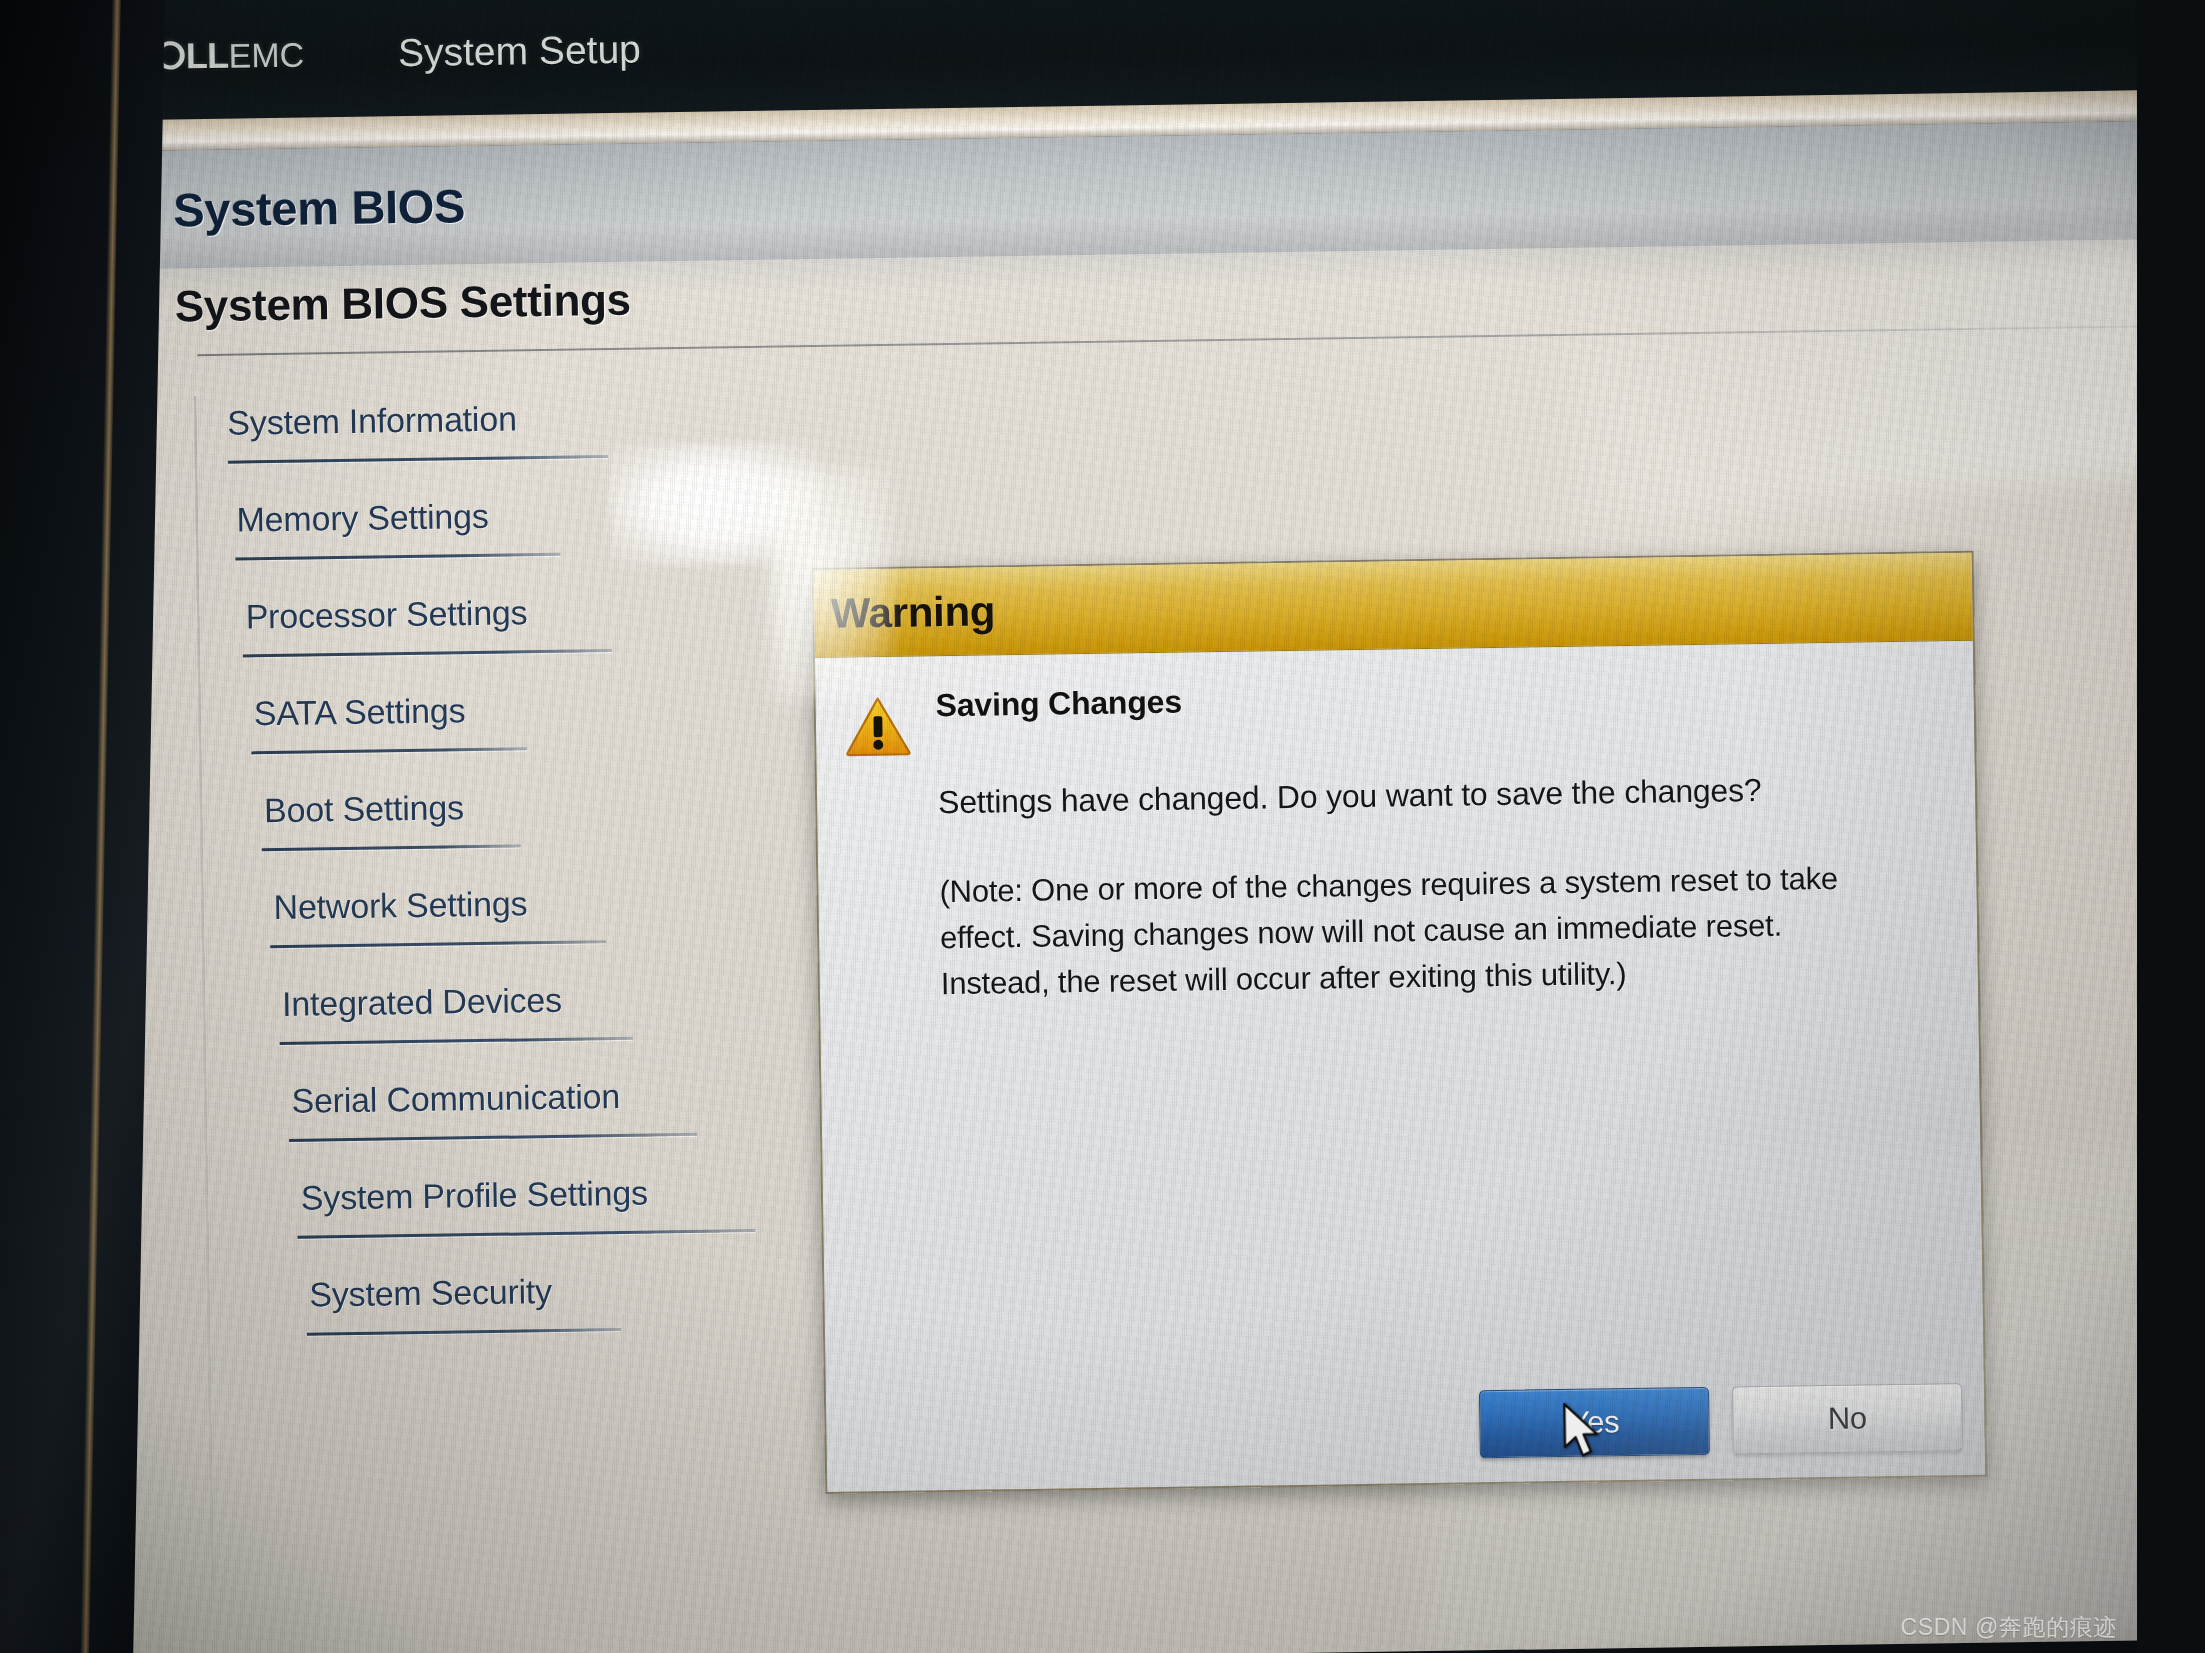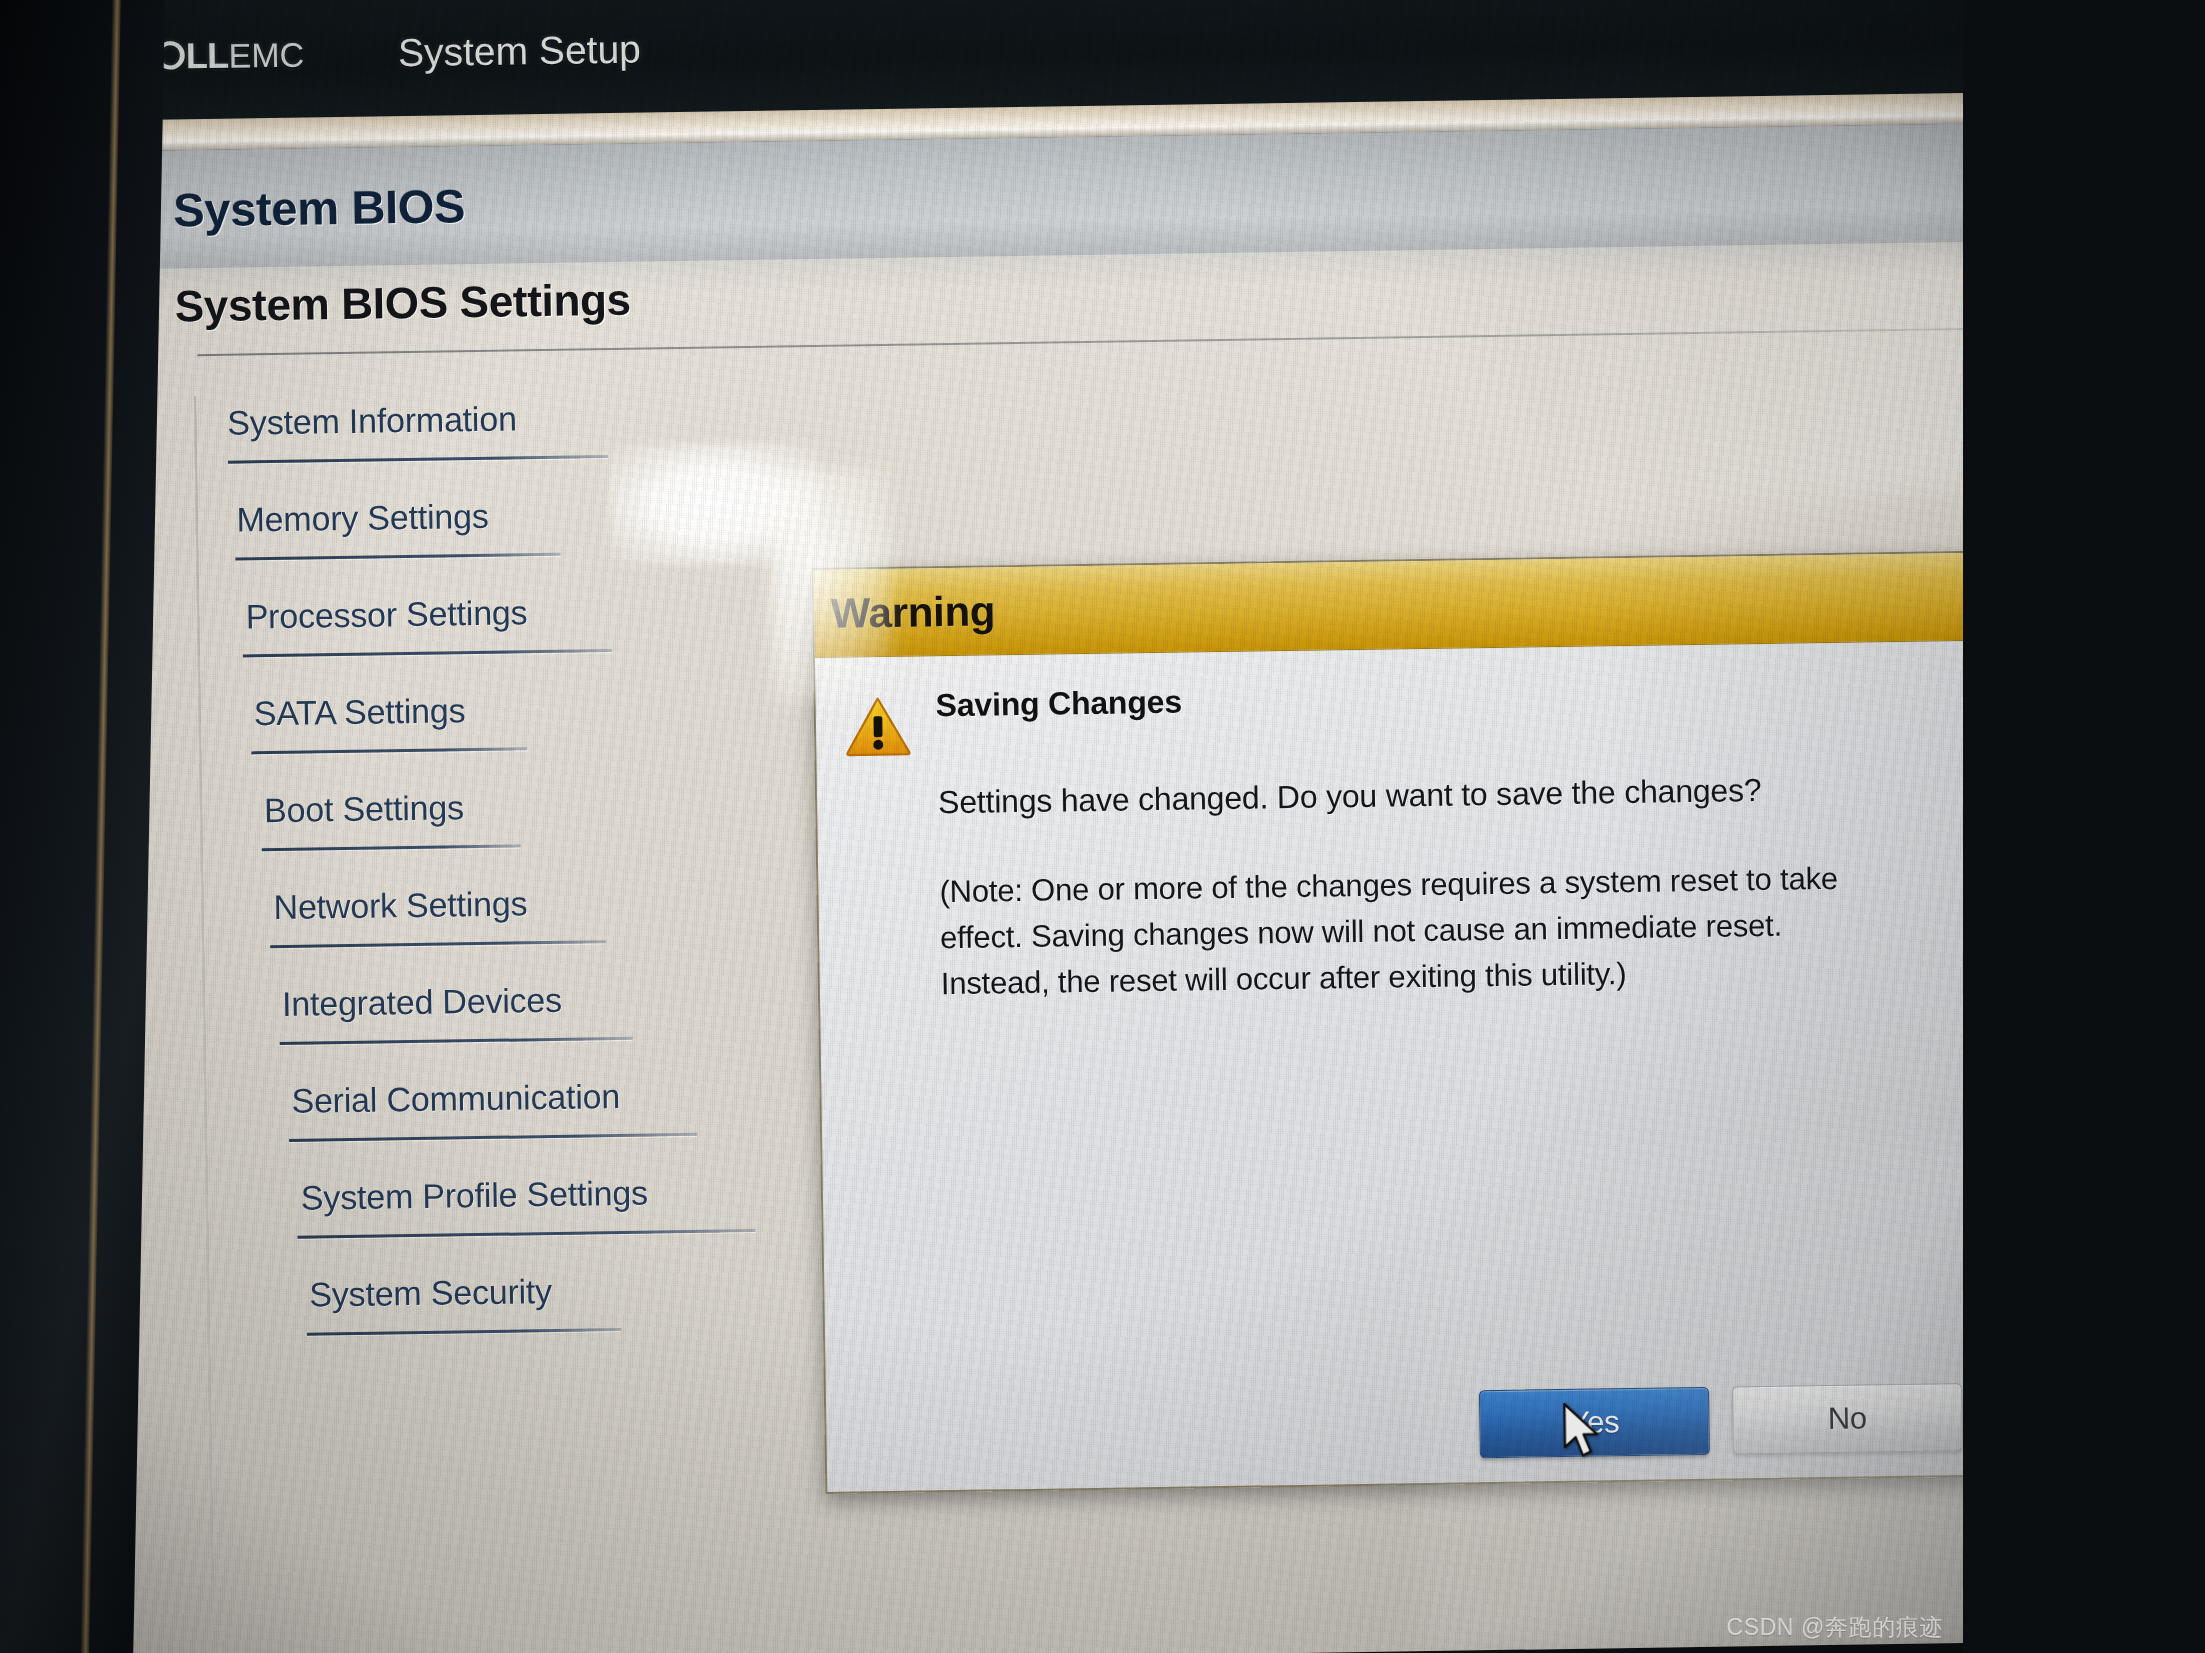--- a/index.html
+++ b/index.html
@@ -8,21 +8,21 @@
     width: 2205px;
     height: 1654px;
     overflow: hidden;
     background: #0a0e10;
     font-family: "Liberation Sans", sans-serif;
   }
 
   
   #photo {
     position: relative;
-    width: 1963px;
+    width: 2137px;
     height: 1654px;
     overflow: hidden;
     background: #0d1114;
   }
 
   
   .bezel-left {
     position: absolute;
     left: 0; top: 0;
     width: 165px; height: 1654px;

